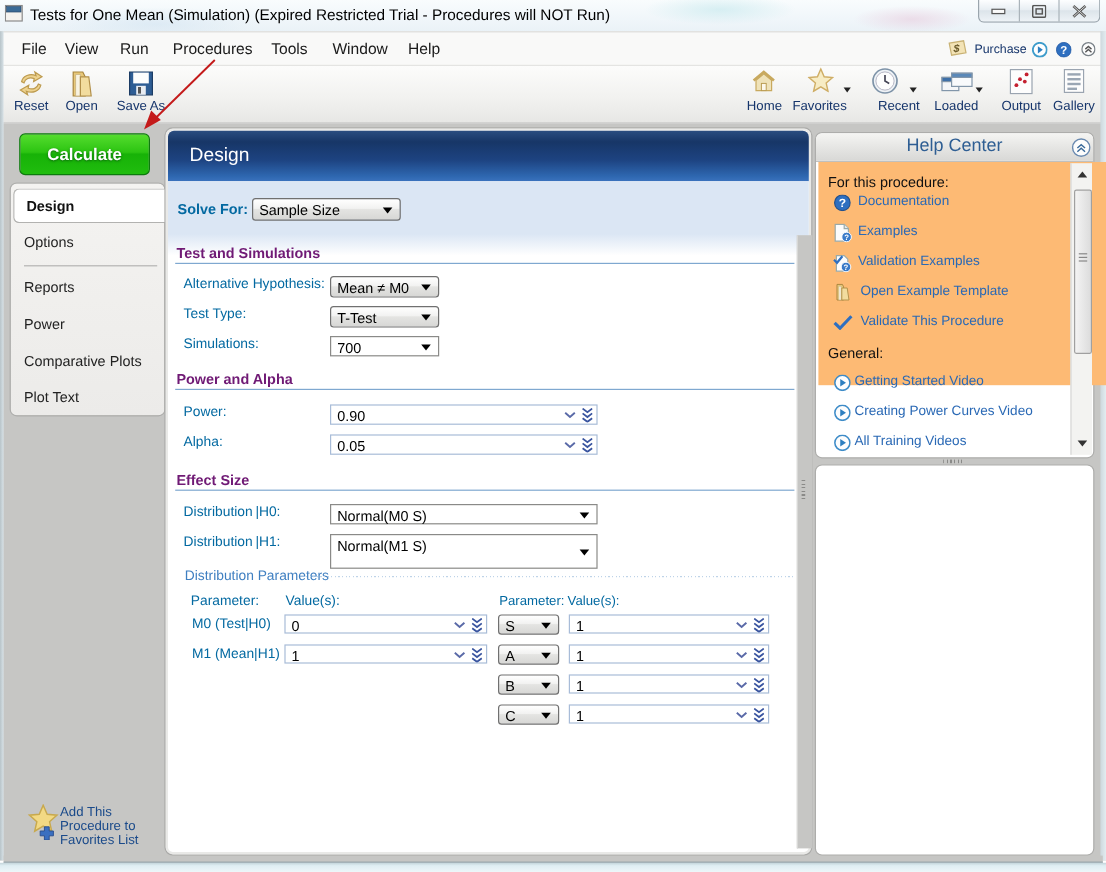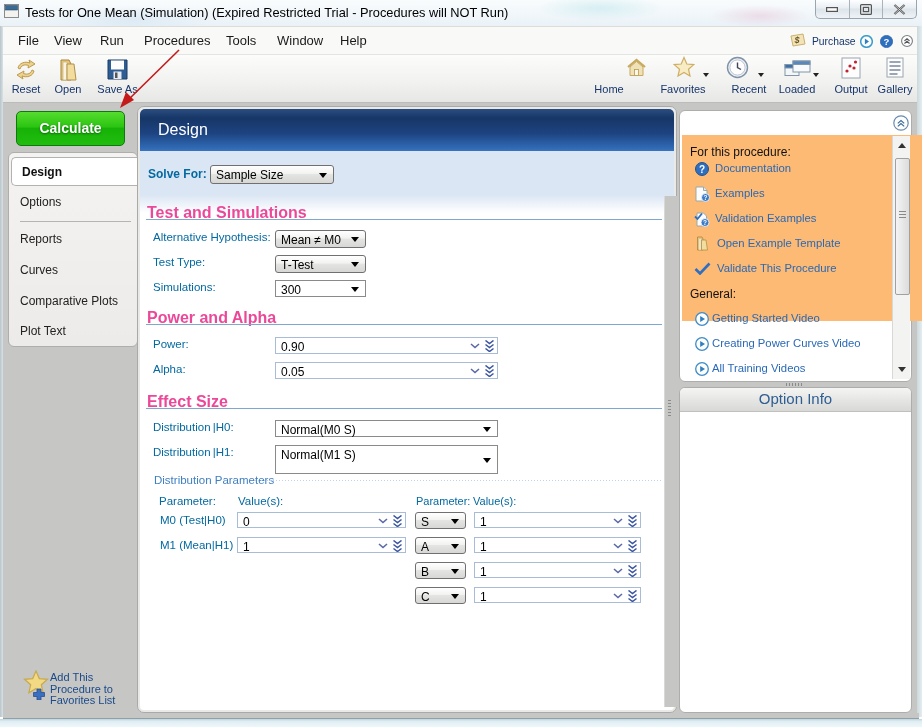--- a/index.html
+++ b/index.html
@@ -27,21 +27,21 @@
 #designtab{left:11px;top:157px;width:132px;height:29px;background:#fff;border:1px solid #b2b2b0;border-right:none;border-radius:5px 0 0 5px;box-sizing:border-box;}
 #designtab span{position:absolute;left:10px;top:7px;font-size:12px;font-weight:bold;color:#111;}
 .tabitem{position:absolute;left:20px;font-size:12px;color:#222;}
 #tabsep{left:20px;top:221px;width:111px;height:1px;background:#b4b4b2;}
 
 #mainpanel{left:137px;top:106px;width:540px;height:607px;background:#fff;border:1px solid #a9a9a7;border-radius:7px;box-sizing:border-box;box-shadow:inset 0 0 0 2px #e9e9e7;}
 #mainhdr{left:140px;top:109px;width:534px;height:42px;border-radius:5px 5px 0 0;background:linear-gradient(180deg,#2a4d80 0%,#173667 22%,#1d4381 58%,#2e67b0 90%,#3a72bd 100%);}
 #mainhdr span{position:absolute;left:18px;top:12px;color:#fff;font-size:16px;}
 #solvearea{left:140px;top:151px;width:534px;height:44px;background:#dbe6f4;}
 #solvefade{left:140px;top:195px;width:534px;height:18px;background:linear-gradient(180deg,#dbe6f4,#ffffff);}
-.sechdr{position:absolute;font-size:16px;font-weight:bold;color:#ec4899;text-align:center;}
+.sechdr{position:absolute;font-size:12px;font-weight:bold;color:#701a75;text-align:center;}
 .secline{position:absolute;width:516px;height:1px;background:#7fa8d0;left:146px;}
 .flabel{position:absolute;font-size:11.5px;color:#0369a1;}
 
 .ddg{position:absolute;border:1px solid #707070;border-radius:3px;background:linear-gradient(180deg,#ffffff 0%,#f2f2f1 45%,#e4e4e2 50%,#d7d7d5 100%);box-sizing:border-box;font-size:12px;color:#000;}
 .ddg .t{position:absolute;left:5px;top:2px;}
 .ddg .a{position:absolute;right:6px;top:50%;margin-top:-2px;width:0;height:0;border-left:4px solid transparent;border-right:4px solid transparent;border-top:5px solid #000;}
 .ddw{position:absolute;border:1px solid #8a8a88;background:#fff;box-sizing:border-box;font-size:12px;color:#000;}
 .ddw .t{position:absolute;left:5px;top:2px;}
 .ddw .a{position:absolute;right:6px;top:50%;margin-top:-2px;width:0;height:0;border-left:4px solid transparent;border-right:4px solid transparent;border-top:5px solid #000;}
 .inb{position:absolute;border:1px solid #a8bcd8;background:#fff;box-sizing:border-box;font-size:12px;color:#000;}
@@ -135,21 +135,21 @@
   <rect x="7.5" y="13.5" width="8" height="7.5" fill="#e8ecf2"></rect>
   <rect x="9" y="14.5" width="2.5" height="5.5" fill="#555"></rect>
 </svg>
 <span class="tbtn" style="left:96px;top:83px;width:43px">Save As</span>
 
 <svg class="abs" style="left:626px;top:58px" width="21" height="19" viewBox="0 0 21 19">
   <path d="M2 9 L10.5 2 L19 9" fill="none" stroke="#c8a95e" stroke-width="2.2"></path>
   <path d="M4 9 L4 17.5 L17 17.5 L17 9 L10.5 3.5 Z" fill="#efe2b8" stroke="#c8a95e"></path>
   <rect x="8.5" y="11.5" width="4" height="6" fill="#fdf8ea" stroke="#b89a50" stroke-width="0.8"></rect>
 </svg>
-<span class="tbtn" style="left:588px;top:83px;width:42px">Home</span>
+<span class="tbtn" style="left:616px;top:83px;width:42px">Home</span>
 <svg class="abs" style="left:673px;top:56px" width="22" height="21" viewBox="0 0 22 21">
   <path d="M11 1.5 L13.8 8 L20.8 8.6 L15.5 13.2 L17 20 L11 16.4 L5 20 L6.5 13.2 L1.2 8.6 L8.2 8 Z" fill="#f7ecc4" stroke="#cfae66" stroke-width="1.2"></path>
 </svg>
 <span class="tbtn" style="left:655px;top:83px;width:56px">Favorites</span>
 <div class="abs" style="left:703px;top:73px;width:0;height:0;border-left:3.5px solid transparent;border-right:3.5px solid transparent;border-top:4px solid #222"></div>
 <svg class="abs" style="left:726px;top:56px" width="23" height="23" viewBox="0 0 23 23">
   <circle cx="11.5" cy="11.5" r="10" fill="#eef2f6" stroke="#7e93a8" stroke-width="1.4"></circle>
   <circle cx="11.5" cy="11.5" r="7.6" fill="#fdfdfd" stroke="#aab" stroke-width="0.7"></circle>
   <path d="M11.5 6.5 L11.5 11.5 L15 13.5" fill="none" stroke="#445" stroke-width="1.4"></path>
 </svg>
@@ -187,21 +187,21 @@
 <div class="abs" id="bottomstrip"></div>
 
 <div class="abs" id="calc">Calculate</div>
 <div class="abs" id="tabpanel"></div>
 <div class="abs" id="designtab">
     <span>Design</span>
   </div>
 <span class="tabitem" style="top:195px">Options</span>
 <div class="abs" id="tabsep"></div>
 <span class="tabitem" style="top:232px">Reports</span>
-<span class="tabitem" style="top:263px">Curves</span>
+<span class="tabitem" style="top:263px">Power</span>
 <span class="tabitem" style="top:294px">Comparative Plots</span>
 <span class="tabitem" style="top:324px">Plot Text</span>
 
 <div class="abs" id="mainpanel"></div>
 <div class="abs" id="mainhdr">
     <span>Design</span>
   </div>
 <div class="abs" id="solvearea"></div>
 <div class="abs" id="solvefade"></div>
 <span class="flabel" style="left:148px;top:167px;font-weight:bold;font-size:12px">Solve For:</span>
@@ -217,21 +217,21 @@
     <span class="t">Mean ≠ M0</span>
     <span class="a"></span>
   </div>
 <span class="flabel" style="left:153px;top:256px">Test Type:</span>
 <div class="ddg" style="left:275px;top:255px;width:91px;height:18px">
     <span class="t">T-Test</span>
     <span class="a"></span>
   </div>
 <span class="flabel" style="left:153px;top:281px">Simulations:</span>
 <div class="ddw" style="left:275px;top:280px;width:91px;height:17px">
-    <span class="t">300</span>
+    <span class="t">700</span>
     <span class="a"></span>
   </div>
 
 <span class="sechdr" style="left:147px;top:309px">Power and Alpha</span>
 <div class="secline" style="top:324px"></div>
 <span class="flabel" style="left:153px;top:338px">Power:</span>
 <div class="inb" style="left:275px;top:337px;width:223px;height:17px">
     <span class="t">0.90</span>
   <svg class="chev1" style="left:194px;top:5px" width="10" height="6" viewBox="0 0 10 6">
       <path d="M1 1 L5 4.5 L9 1" fill="none" stroke="#5a6aa8" stroke-width="1.6"></path>
@@ -340,20 +340,21 @@
     </svg>
   <svg class="chev3" style="left:153px;top:2px" width="9" height="12" viewBox="0 0 9 12">
       <path d="M0.5 0.5 L4.5 3.5 L8.5 0.5 M0.5 4.5 L4.5 7.5 L8.5 4.5 M0.5 8.5 L4.5 11.5 L8.5 8.5" fill="none" stroke="#3a55a0" stroke-width="1.5"></path>
     </svg>
 </div>
 
 <div class="abs" style="left:664px;top:196px;width:13px;height:511px;background:#c6c6c4;border-left:1px solid #d8d8d6;box-sizing:border-box"></div>
 <div class="abs" style="left:668px;top:400px;width:3px;height:18px;background:repeating-linear-gradient(180deg,#8a8a88 0 1px,transparent 1px 3px)"></div>
 
 <div class="rpanel" style="left:679px;top:110px;width:233px;height:272px">
+  <div class="rhdr">Help Center</div>
   <svg class="abs" style="left:213px;top:4px" width="16" height="16" viewBox="0 0 16 16">
       <circle cx="8" cy="8" r="7.2" fill="#fdfdfd" stroke="#6a8ab0" stroke-width="1.2"></circle>
       <path d="M4.8 8.4 L8 5.6 L11.2 8.4 M4.8 11.4 L8 8.6 L11.2 11.4" fill="none" stroke="#3a6a9a" stroke-width="1.2"></path>
     </svg>
   <div id="helpcontent">
     <span class="hblack" style="left:8px;top:10px">For this procedure:</span>
     <svg class="abs" style="left:13px;top:27px" width="14" height="14" viewBox="0 0 14 14">
         <circle cx="7" cy="7" r="6.5" fill="#2e6fc0" stroke="#24518c"></circle>
         <text x="7" y="10.6" font-size="10" font-weight="bold" fill="#fff" text-anchor="middle">?</text>
       </svg>
@@ -401,21 +402,20 @@
     <div id="sbar">
       <div class="abs" style="left:5px;top:7px;width:0;height:0;border-left:4px solid transparent;border-right:4px solid transparent;border-bottom:5px solid #333"></div>
       <div id="sthumb">
           <div class="abs" style="left:3px;top:52px;width:7px;height:1px;background:#888;box-shadow:0 3px 0 #888,0 6px 0 #888"></div>
         </div>
       <div class="abs" style="left:5px;top:231px;width:0;height:0;border-left:4px solid transparent;border-right:4px solid transparent;border-top:5px solid #333"></div>
     </div>
   </div>
 </div>
 <div class="rpanel" style="left:679px;top:387px;width:233px;height:326px">
-  <div class="rhdr">Option Info</div>
 </div>
 
 <svg class="abs" style="left:23px;top:670px" width="26" height="30" viewBox="0 0 26 30">
   <path d="M13 1 L16.3 8.6 L24.5 9.3 L18.3 14.7 L20.1 22.7 L13 18.5 L5.9 22.7 L7.7 14.7 L1.5 9.3 L9.7 8.6 Z" fill="#f2d984" stroke="#c8a94e" stroke-width="1.2"></path>
   <path d="M14 19 L18 19 L18 22.5 L21.5 22.5 L21.5 26.5 L18 26.5 L18 30 L14 30 L14 26.5 L10.5 26.5 L10.5 22.5 L14 22.5 Z" fill="#3a6fc0" stroke="#2a4f90" stroke-width="0.8"></path>
 </svg>
 <span class="abs" style="left:50px;top:672px;font-size:11px;color:#1a4a8a;line-height:11.5px">Add This<br>Procedure to<br>Favorites List</span>
 
 <div class="abs" style="left:786px;top:383px;width:18px;height:3px;background:repeating-linear-gradient(90deg,#8a8a88 0 1px,transparent 1px 3px)"></div>
 

